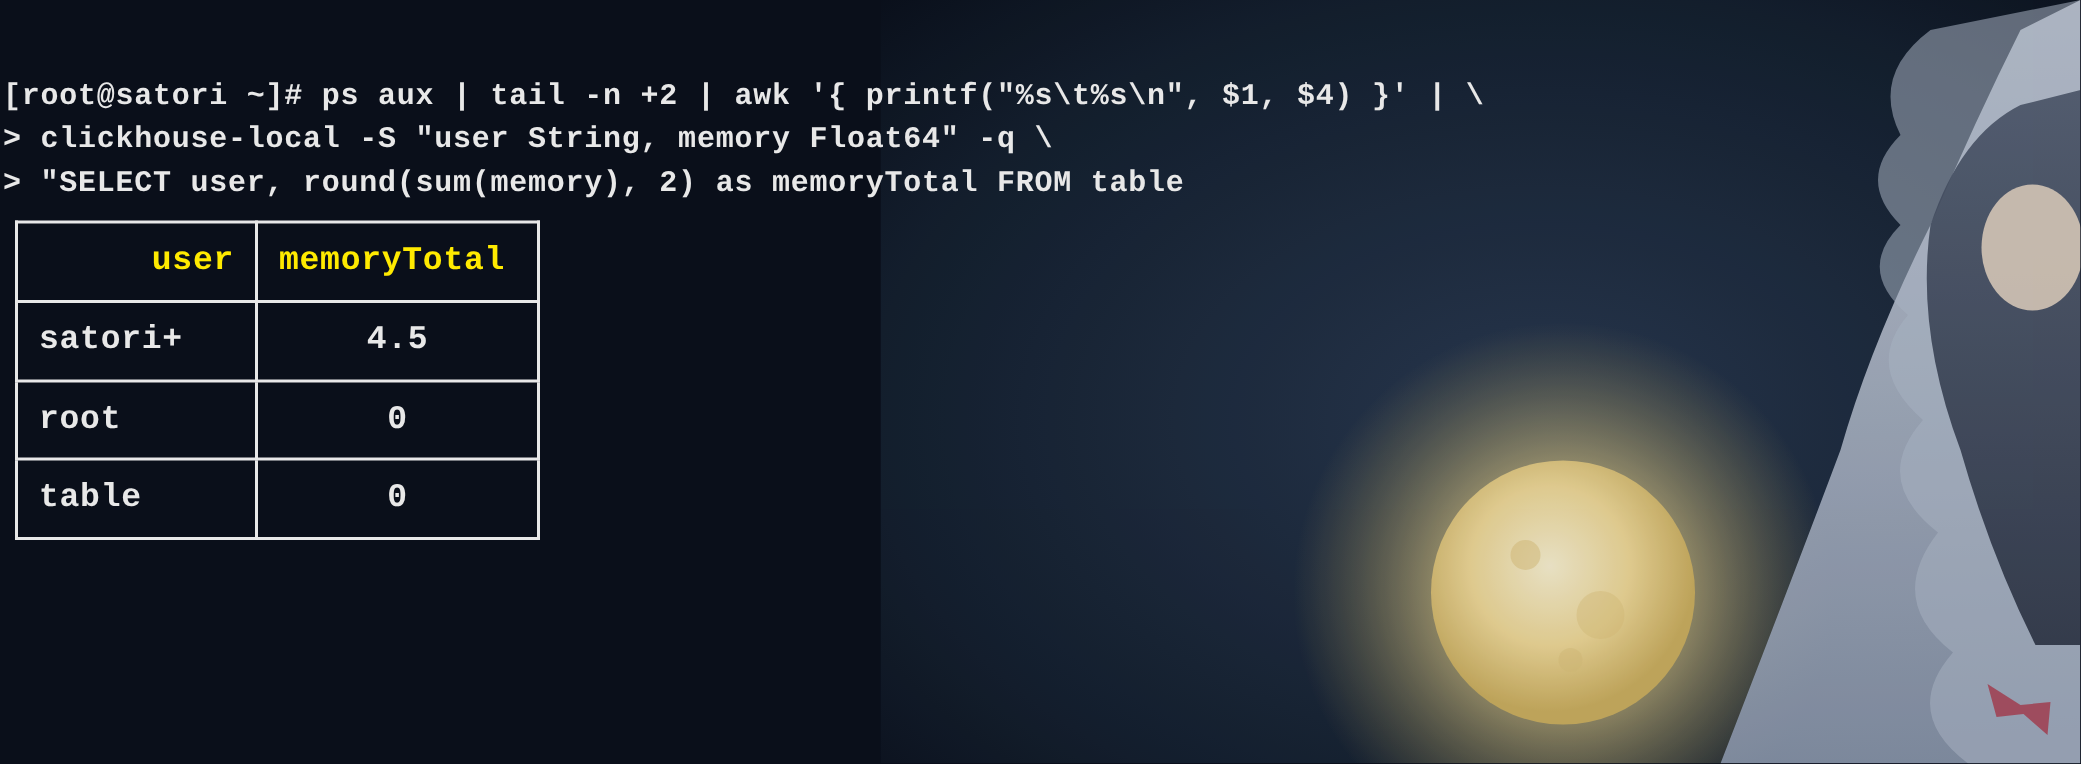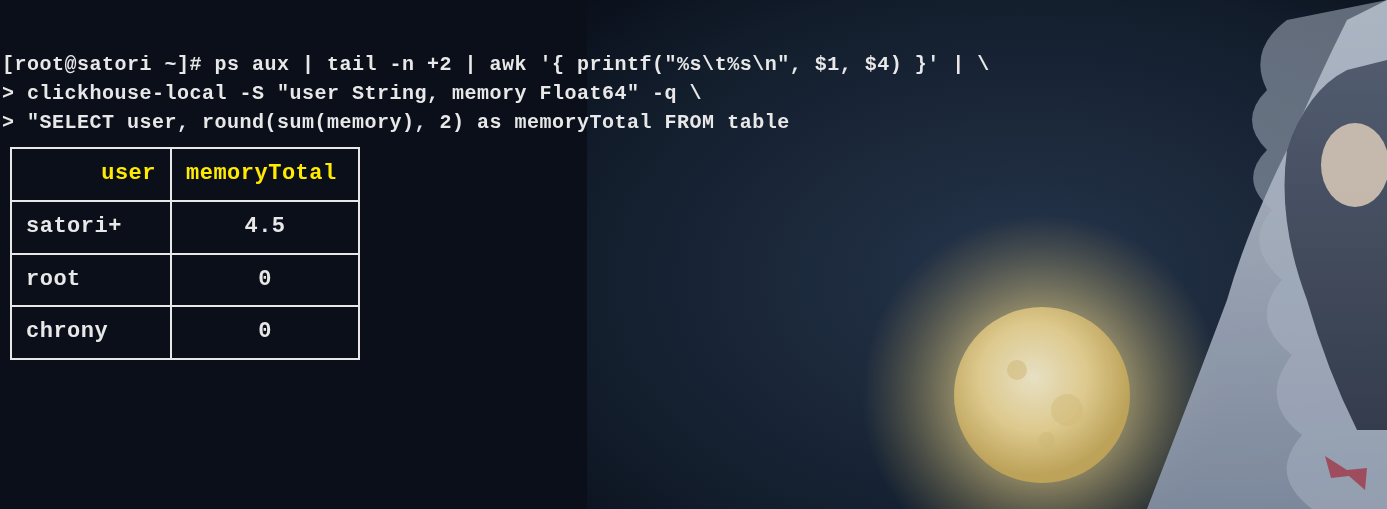--- a/index.html
+++ b/index.html
@@ -124,19 +124,19 @@
       <tbody>
         <tr>
           <td>satori+</td>
           <td class="num">4.5</td>
         </tr>
         <tr>
           <td>root</td>
           <td class="num">0</td>
         </tr>
         <tr>
-          <td>chrony</td>
+          <td>table</td>
           <td class="num">0</td>
         </tr>
       </tbody>
     </table>
   </div>
 </div>
 
 </body></html>

